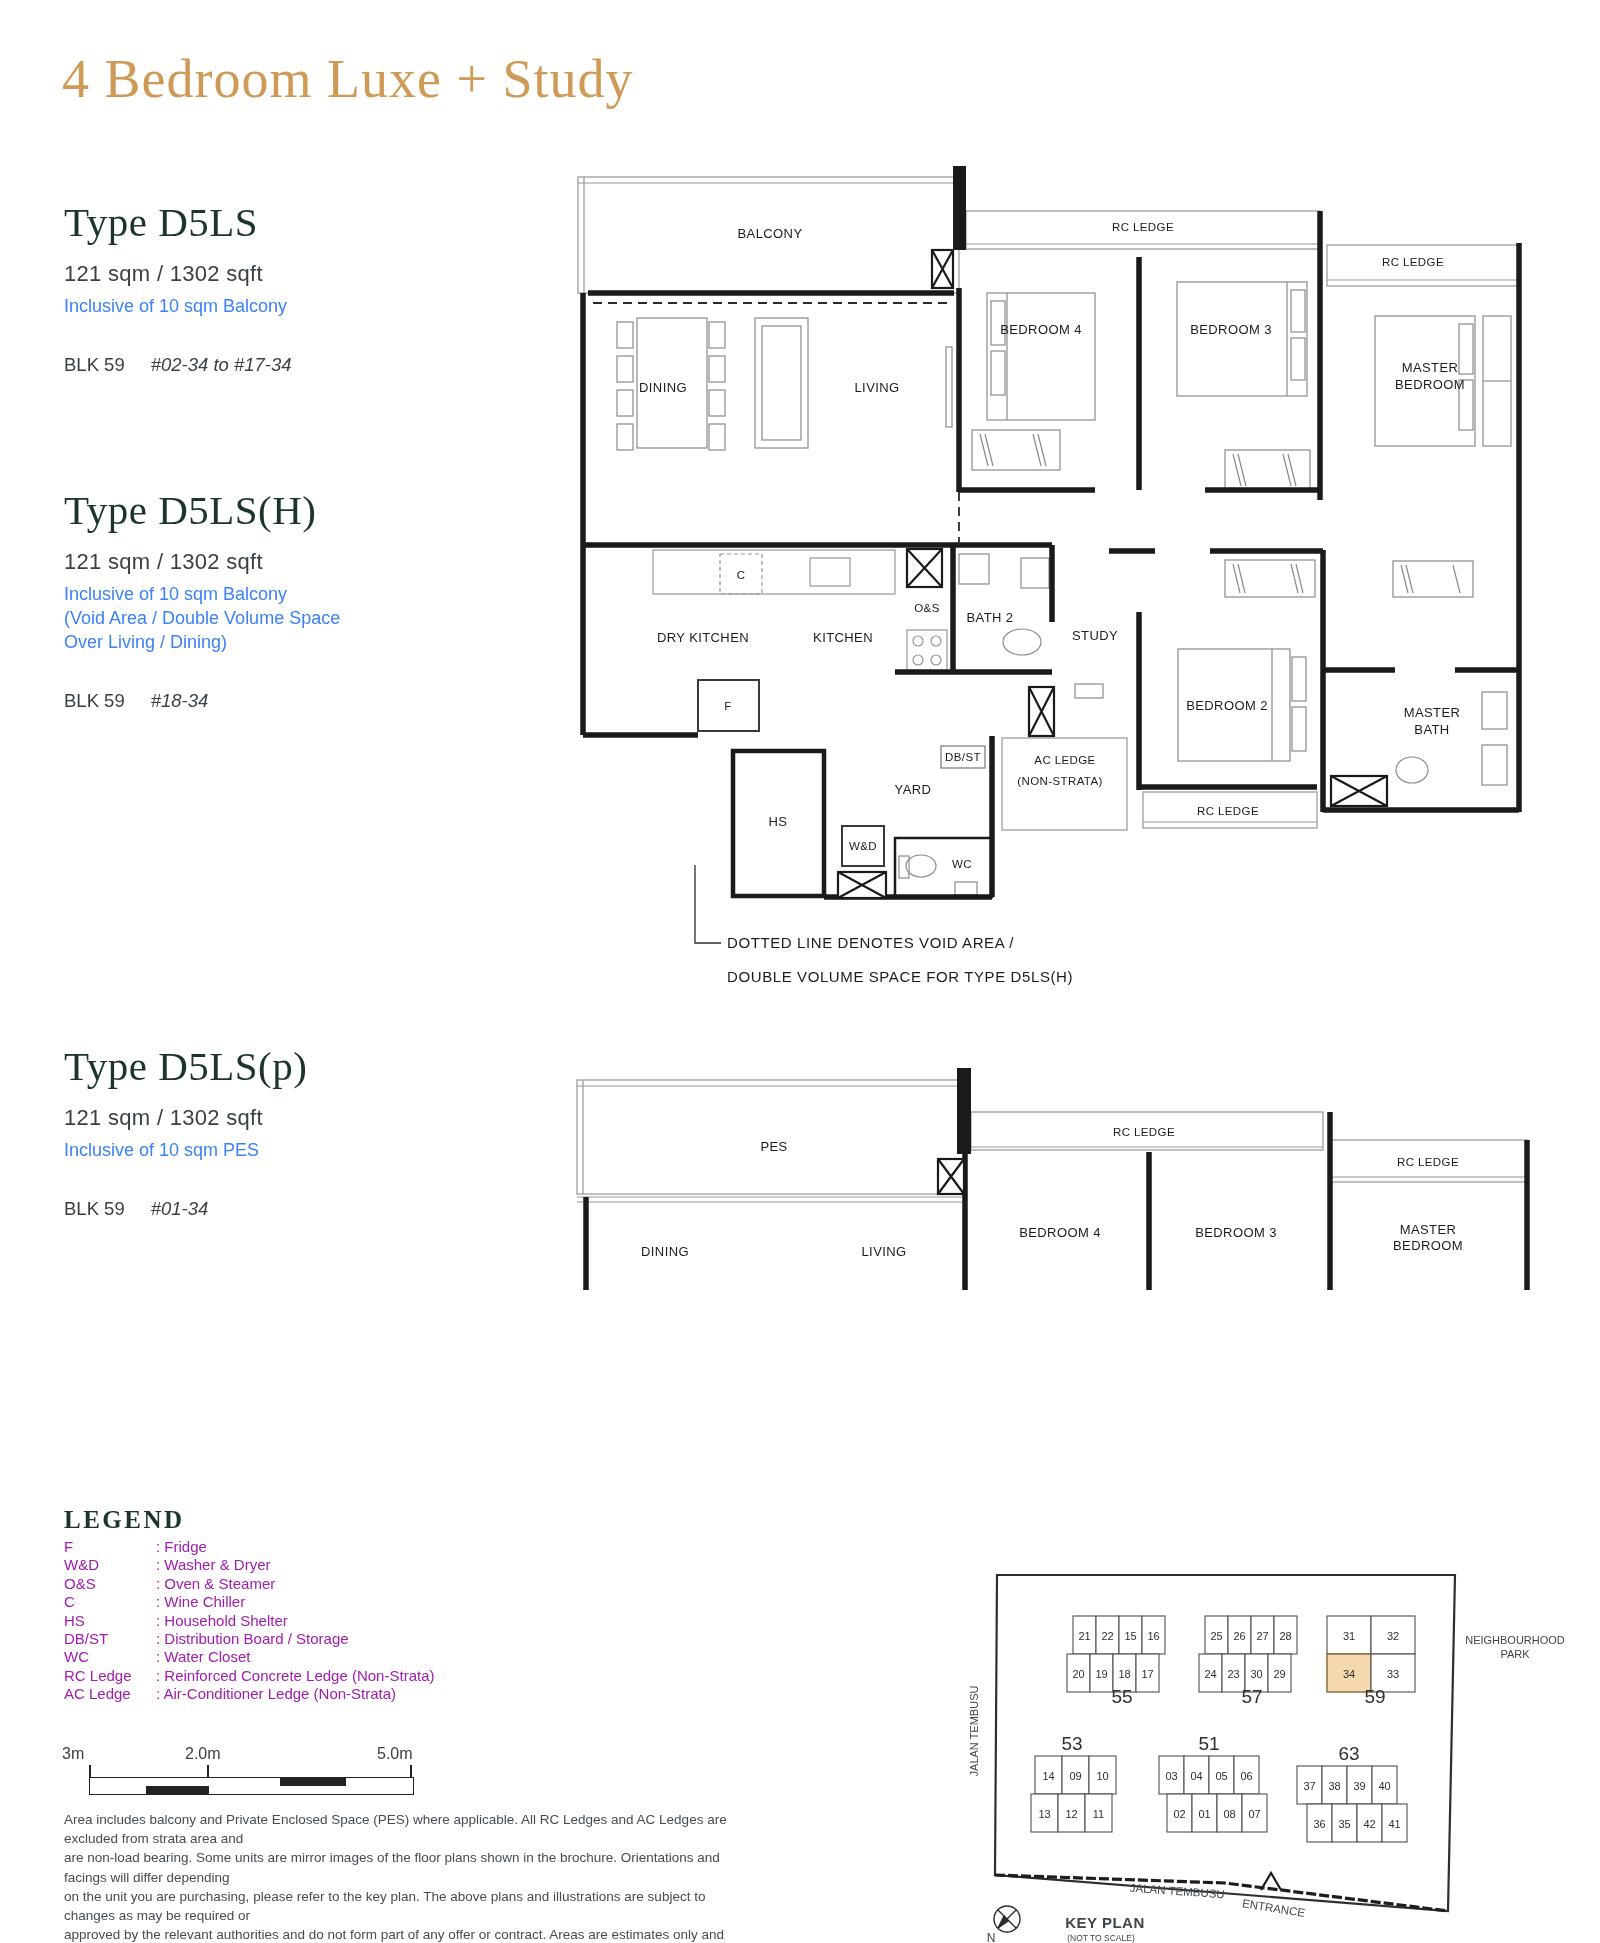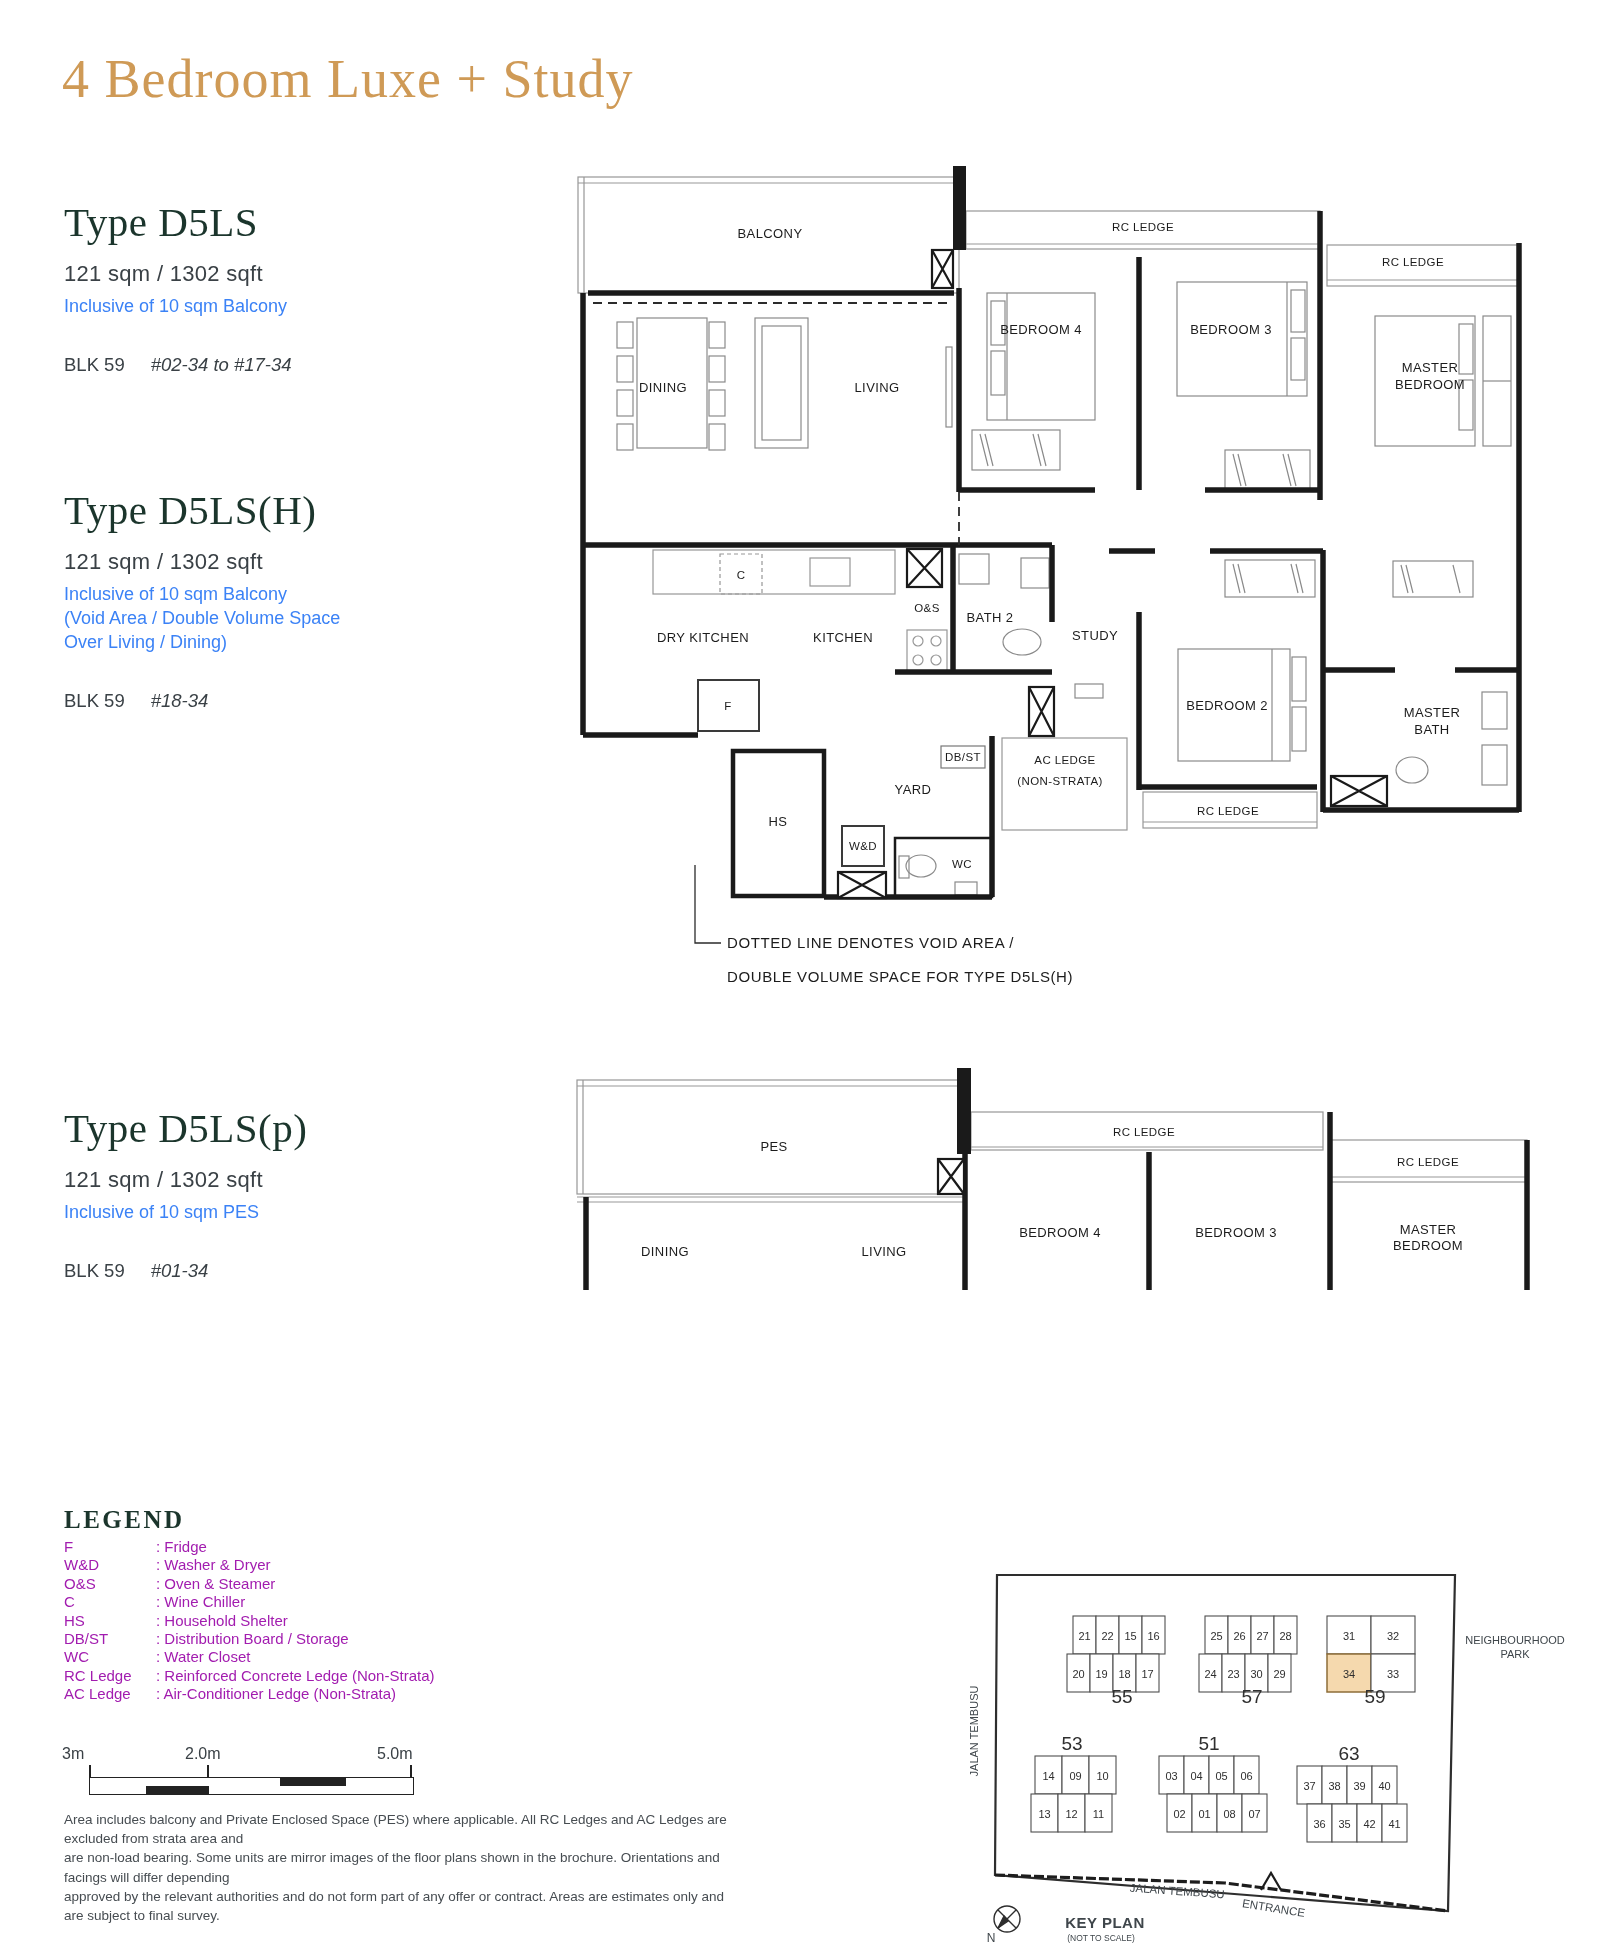--- a/index.html
+++ b/index.html
@@ -2,21 +2,21 @@
 <html><head>
 <meta charset="utf-8">
 <style>
   html,body{margin:0;padding:0;background:#fff;}
   #page{position:relative;width:1600px;height:1943px;background:#ffffff;overflow:hidden;
         font-family:"Liberation Sans",sans-serif;}
   .serif{font-family:"Liberation Serif","DejaVu Serif",serif;}
   #title{position:absolute;left:62px;top:48px;font-size:54px;font-weight:400;color:#cf9a56;
          letter-spacing:1px;}
   .card{position:absolute;left:64px;width:430px;}
-  #card1{top:200px}#card2{top:488px}#card3{top:1106px}
+  #card1{top:200px}#card2{top:488px}#card3{top:1044px}
   .type-name{font-size:41px;line-height:44px;color:#1b352c;font-weight:400;letter-spacing:.5px;}
   .type-area{margin-top:17px;font-size:22px;color:#3a4146;letter-spacing:.3px;}
   .type-inc{margin-top:7px;font-size:18px;line-height:24px;color:#3b82f6;}
   .type-blk{margin-top:36px;font-size:18.5px;color:#3a4146;}
   .type-blk .units{margin-left:26px;font-style:italic;}
   
   .plan{position:absolute;}
   .plan-label{font-family:"Liberation Sans",sans-serif;font-size:13px;fill:#1c1c1c;
               letter-spacing:.4px;text-anchor:middle;}
   .plan-label.sm{font-size:11.5px;}
@@ -284,20 +284,21 @@
   <div class="sc-tick" style="left:207px"></div>
   <div class="sc-tick" style="left:410px"></div>
   <div id="sc-bar">
     <div class="sc-seg" style="left:56px;width:63px;bottom:0;height:8px"></div>
     <div class="sc-seg" style="left:190px;width:66px;top:0;height:8px"></div>
   </div>
 
   <div id="disclaimer">
     <div>Area includes balcony and Private Enclosed Space (PES) where applicable. All RC Ledges and AC Ledges are excluded from strata area and</div>
     <div>are non-load bearing. Some units are mirror images of the floor plans shown in the brochure. Orientations and facings will differ depending</div>
+    <div>on the unit you are purchasing, please refer to the key plan. The above plans and illustrations are subject to changes as may be required or</div>
     <div>approved by the relevant authorities and do not form part of any offer or contract. Areas are estimates only and are subject to final survey.</div>
 
   </div>
 
   <svg id="keyplan" style="position:absolute;left:955px;top:1543px" width="645" height="400" viewBox="0 0 645 400">
     <path d="M42,32 H500 L493,368 L40,332 Z" fill="none" stroke="#2e2e2e" stroke-width="2.2"></path>
     <path d="M40,332 L270,340 L493,368" fill="none" stroke="#1d1d1d" stroke-width="3.2" stroke-dasharray="10,3"></path>
     <g id="kp-blocks">
         <rect x="118" y="73" width="23" height="38" fill="#fff" stroke="#4f4f4f" stroke-width="1.1"></rect>
         <text x="129.5" y="97" text-anchor="middle" font-size="11" fill="#2f2f2f" font-family="Liberation Sans, sans-serif">21</text>

